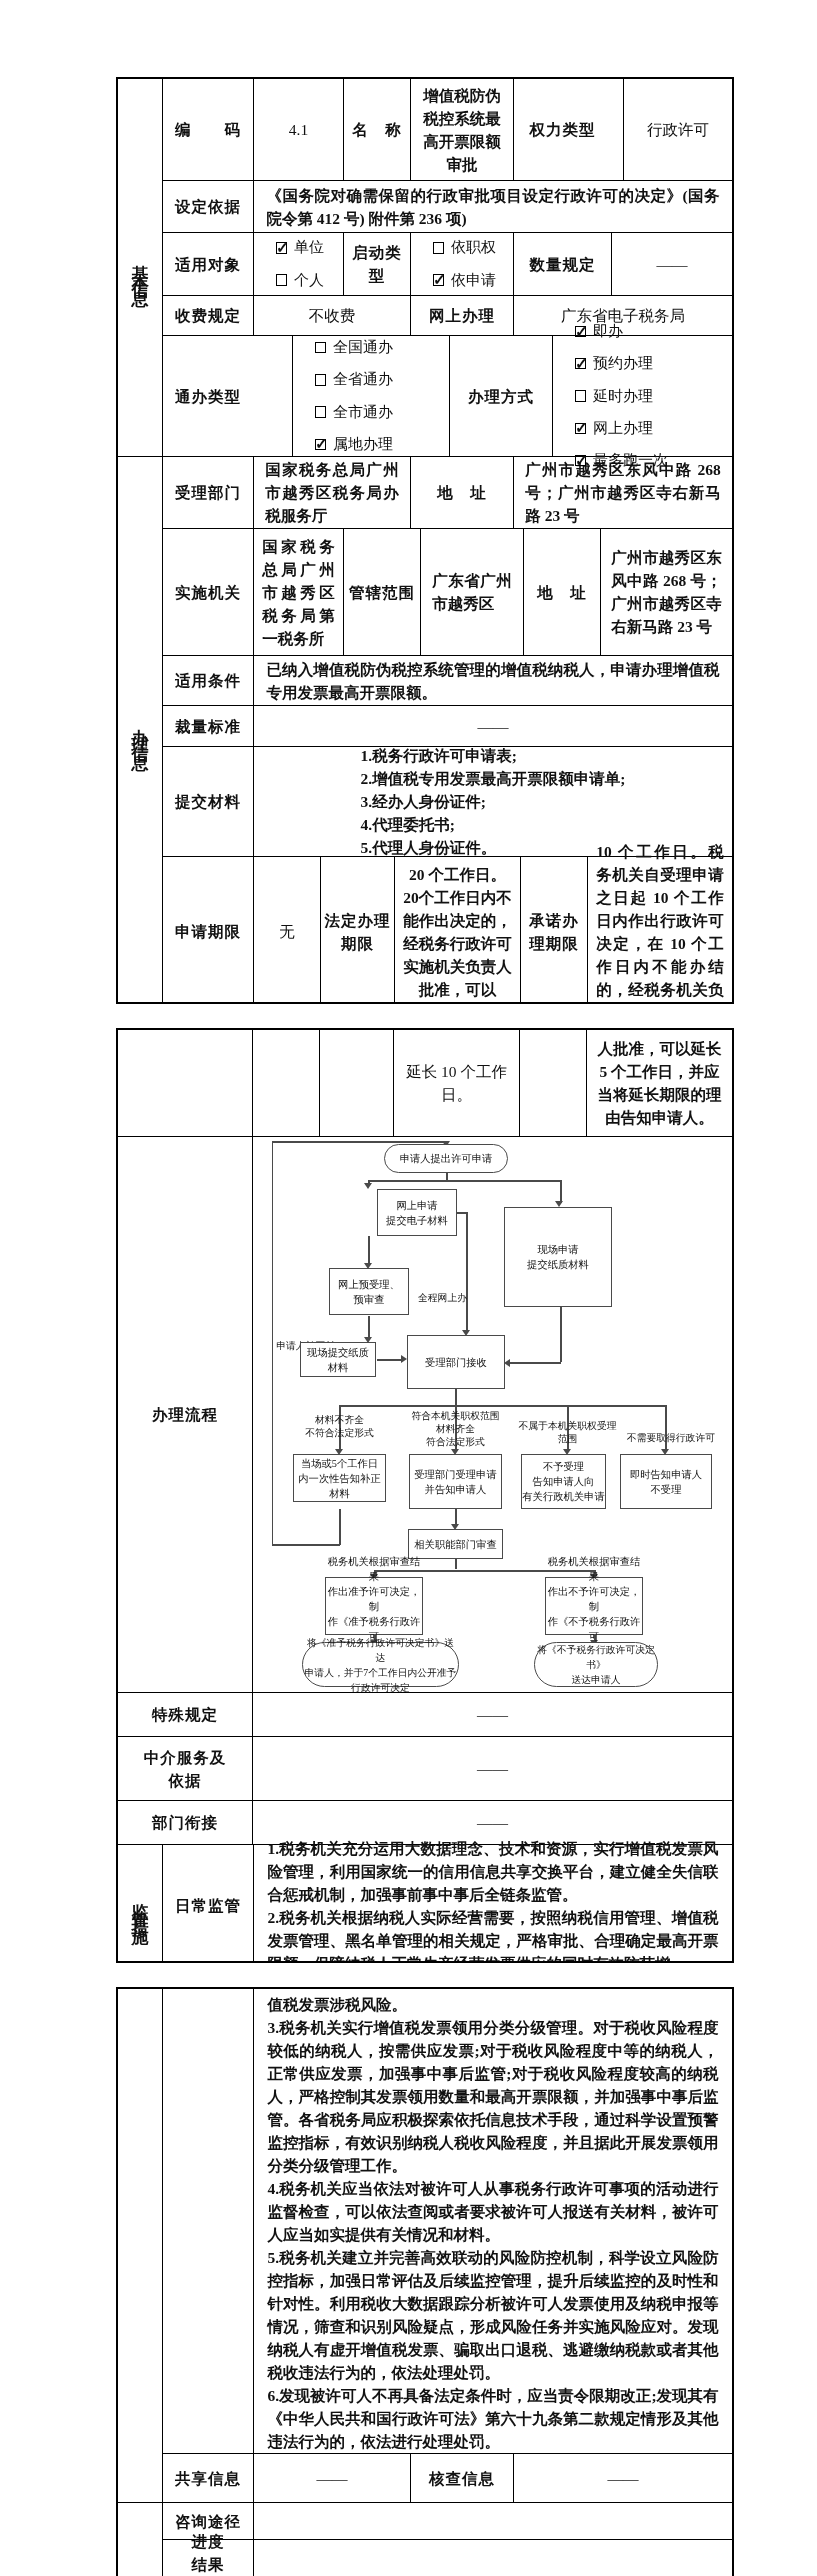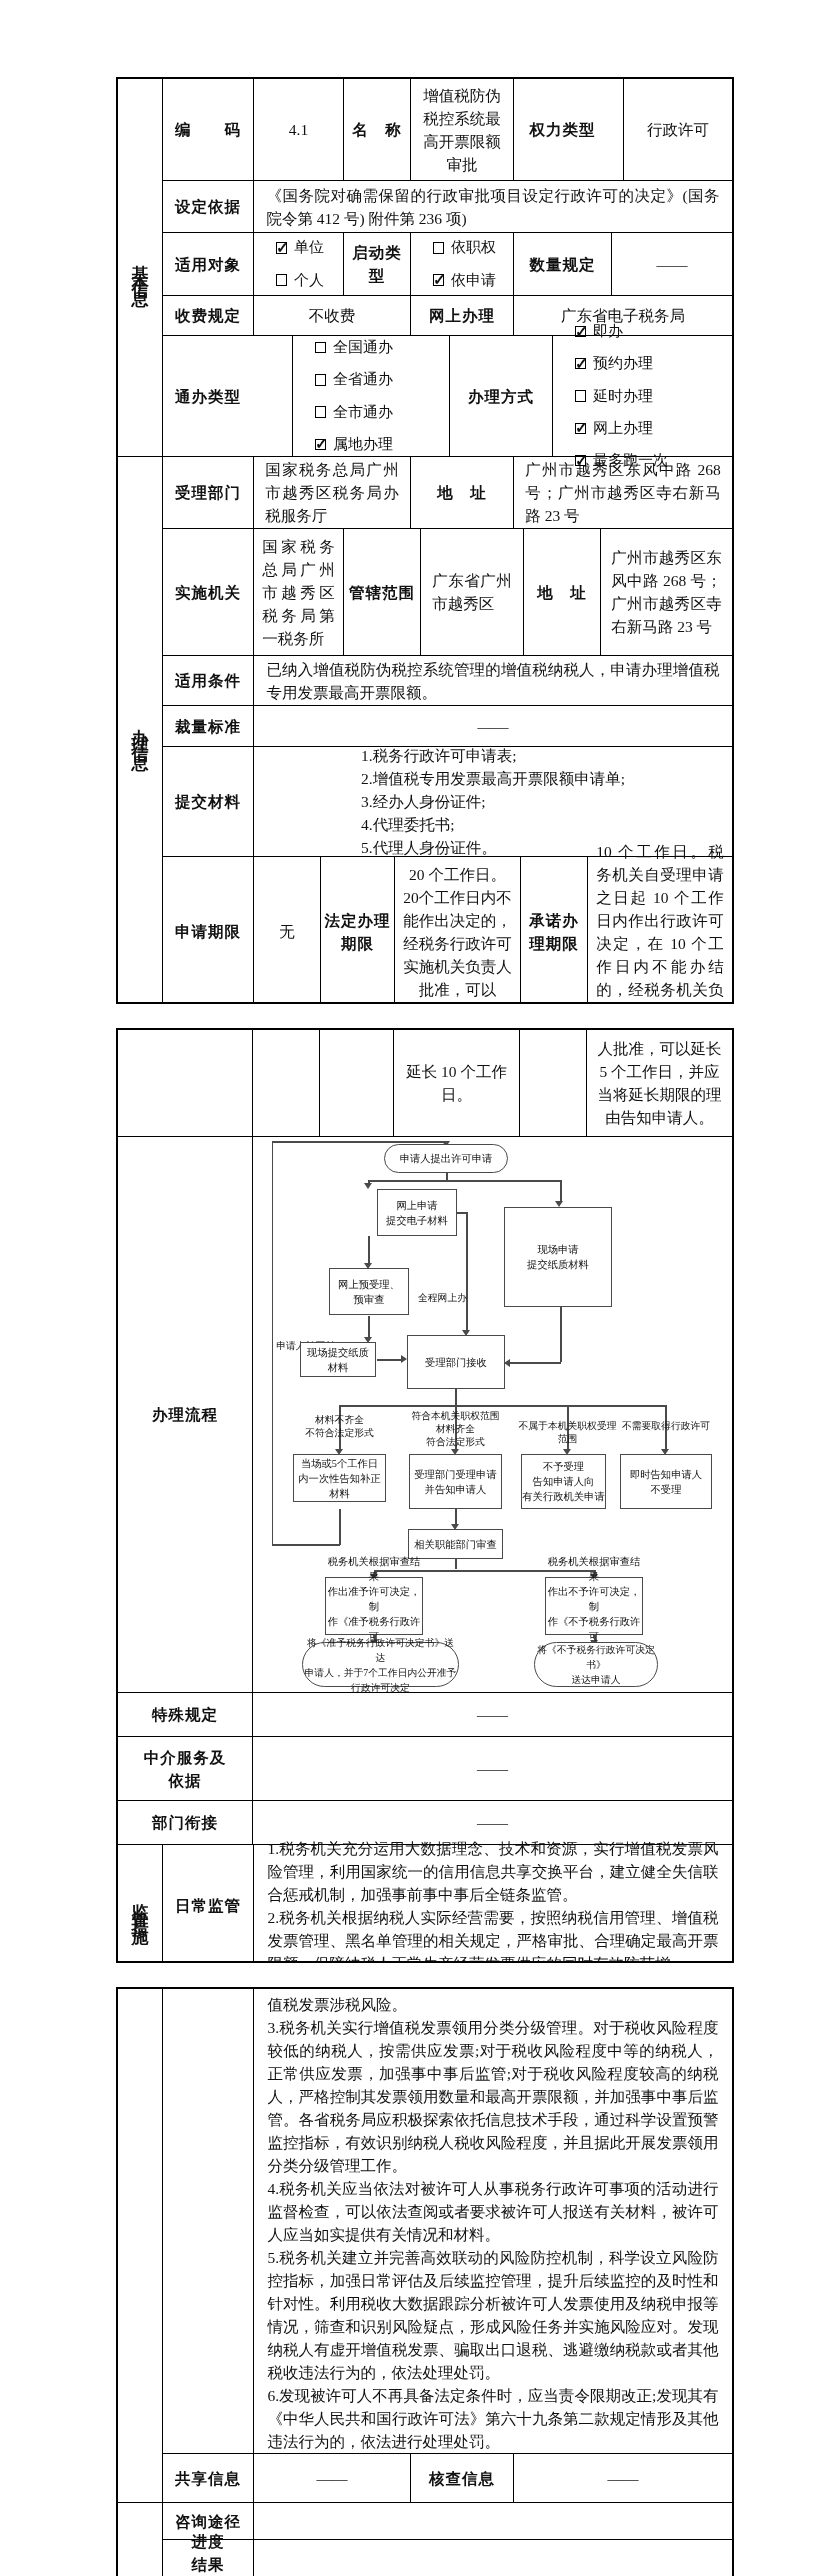--- a/index.html
+++ b/index.html
@@ -14,21 +14,21 @@
        display:flex;align-items:center;justify-content:center;}
   .sec .vtxt{writing-mode:vertical-rl;text-orientation:upright;letter-spacing:8.2px;
        font-size:17px;font-weight:600;}
   .rows{flex:1;display:flex;flex-direction:column;min-width:0;}
   .r{display:flex;border-top:1.5px solid #000;box-sizing:border-box;flex:0 0 auto;}
   .r:first-child{border-top:none;}
   .c{box-sizing:border-box;border-left:1.5px solid #000;display:flex;align-items:center;
      justify-content:center;text-align:center;min-width:0;font-size:15.5px;line-height:23px;}
   .r .c:first-child{border-left:none;}
   .lab{font-weight:600;letter-spacing:1px;padding:0 3.1px;}
-  .blk{display:block;text-align:justify;padding:7.2px 13.4px;white-space:pre-line;}
+  .blk{display:block;text-align:justify;padding:7.2px 13.4px;white-space:pre-line;font-weight:bold;}
   .blk.center{text-align:center;}
   .opts{display:flex;flex-direction:column;justify-content:center;align-items:flex-start;
         padding:4.1px 0 4.1px 21.6px;}
   .opt{display:flex;align-items:center;margin:4.6px 0;font-size:15px;}
   .cbx{display:inline-block;box-sizing:border-box;width:11.3px;height:11.3px;border:1.5px solid #000;
        margin-right:7.2px;position:relative;flex:0 0 11.3px;}
   .cbx.on::after{content:"✓";position:absolute;left:-0.5px;top:-7.2px;font-size:15.5px;font-weight:700;}
   
   .flow{position:relative;width:484px;height:556px;overflow:hidden;}
   .fbox{position:absolute;box-sizing:border-box;border:1.5px solid #4a4a4a;background:#fff;
@@ -290,21 +290,21 @@
               <div class="flbl" style="left:165px;top:154px;width:49px;">全程网上办</div>
               <div class="fbox" style="left:47px;top:205px;width:76px;height:35px;">现场提交纸质
 材料</div>
               <div class="fbox" style="left:154px;top:198px;width:98px;height:54px;">受理部门接收</div>
               <div class="flbl" style="left:42px;top:276px;width:89px;">材料不齐全
 不符合法定形式</div>
               <div class="flbl" style="left:156px;top:272px;width:93px;">符合本机关职权范围
 材料齐全
 符合法定形式</div>
               <div class="flbl" style="left:264px;top:282px;width:101px;">不属于本机关职权受理范围</div>
-              <div class="flbl" style="left:364px;top:282px;width:98px;">不需要取得行政许可</div>
+              <div class="flbl" style="left:364px;top:294px;width:98px;text-align:right;">不需要取得行政许可</div>
               <div class="fbox" style="left:40px;top:317px;width:93px;height:48px;">当场或5个工作日
 内一次性告知补正
 材料</div>
               <div class="fbox" style="left:156px;top:317px;width:93px;height:55px;">受理部门受理申请
 并告知申请人</div>
               <div class="fbox" style="left:268px;top:317px;width:85px;height:55px;">不予受理
 告知申请人向
 有关行政机关申请</div>
               <div class="fbox" style="left:367px;top:317px;width:92px;height:55px;">即时告知申请人
 不受理</div>

